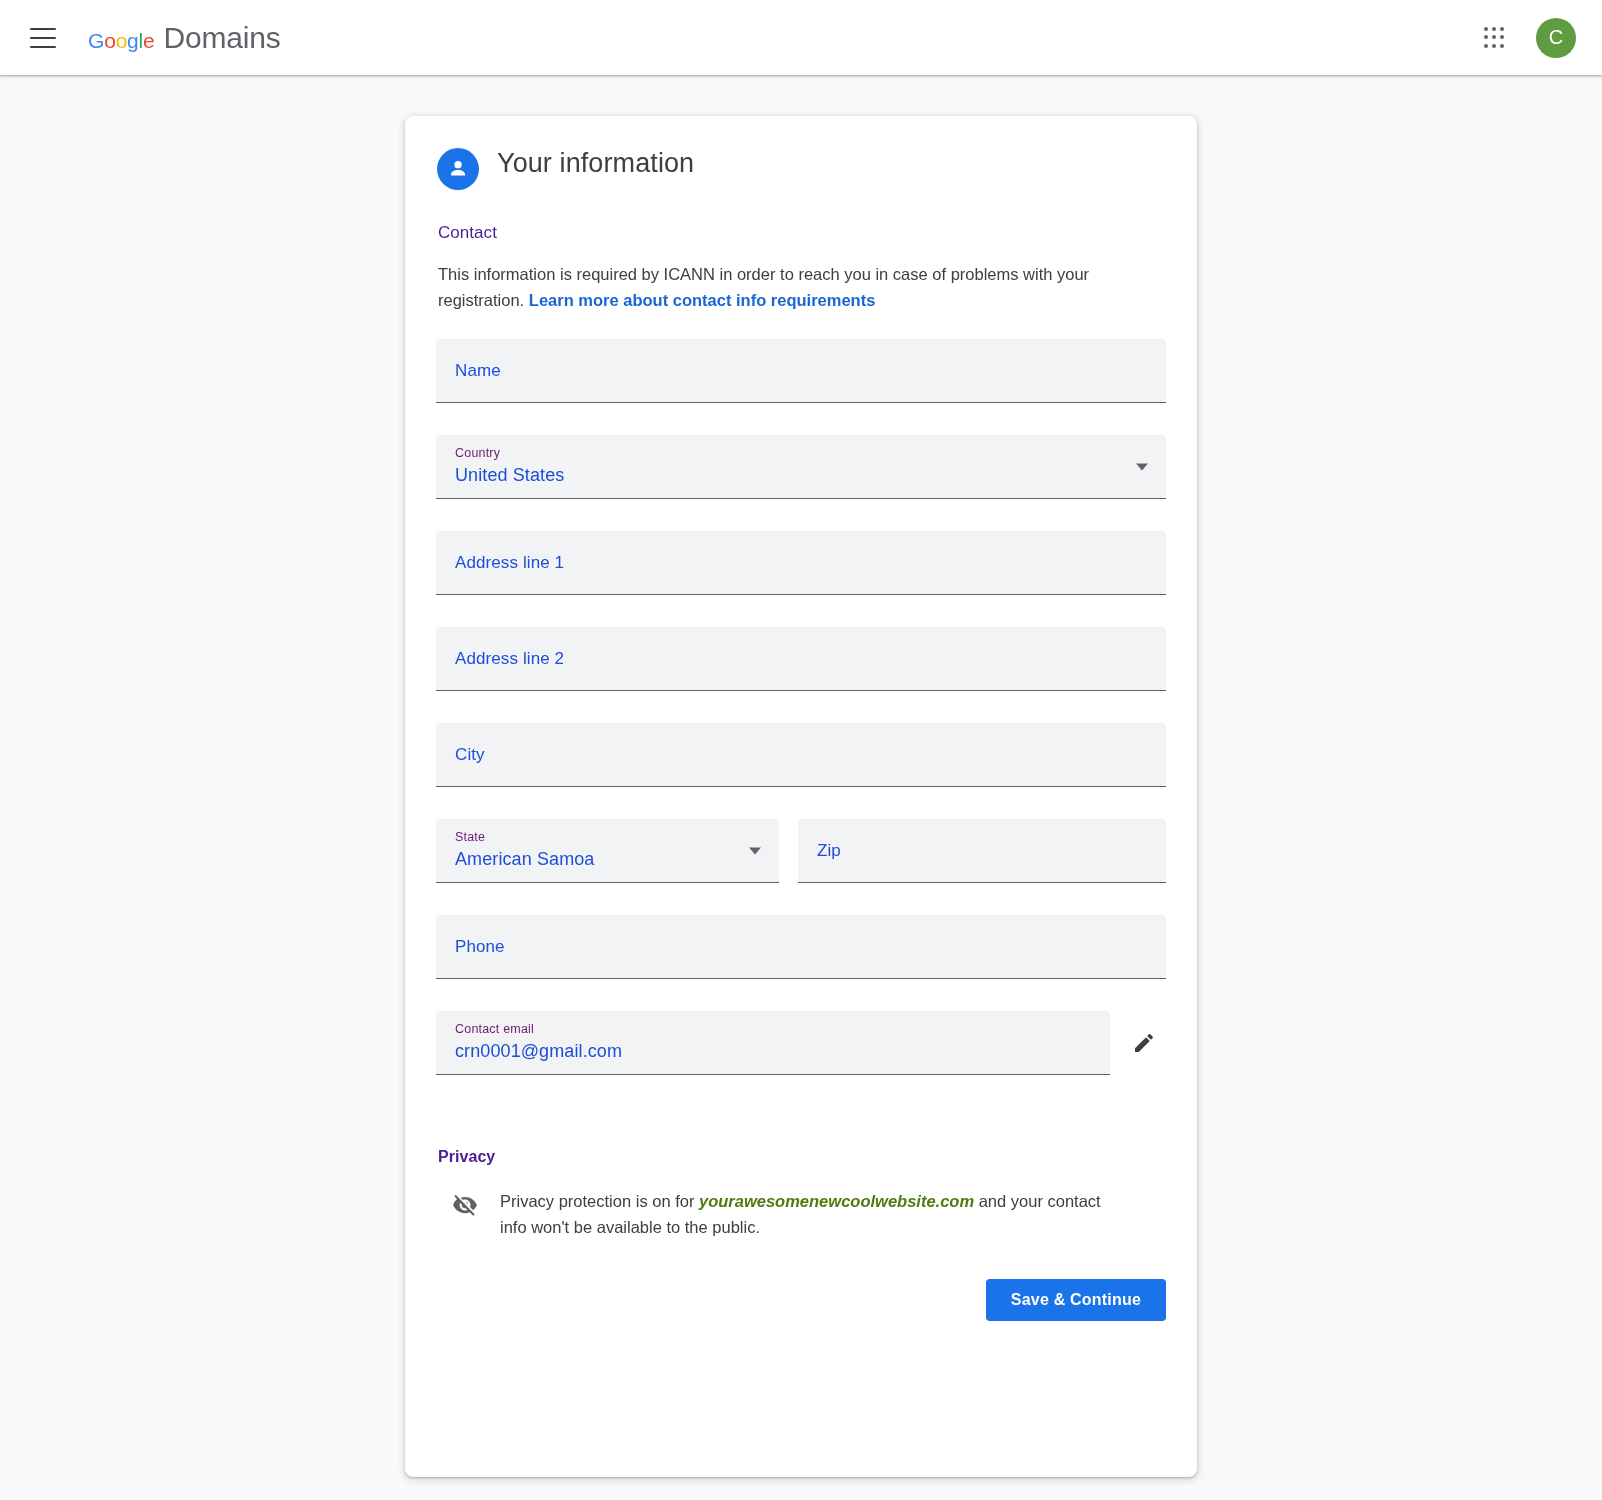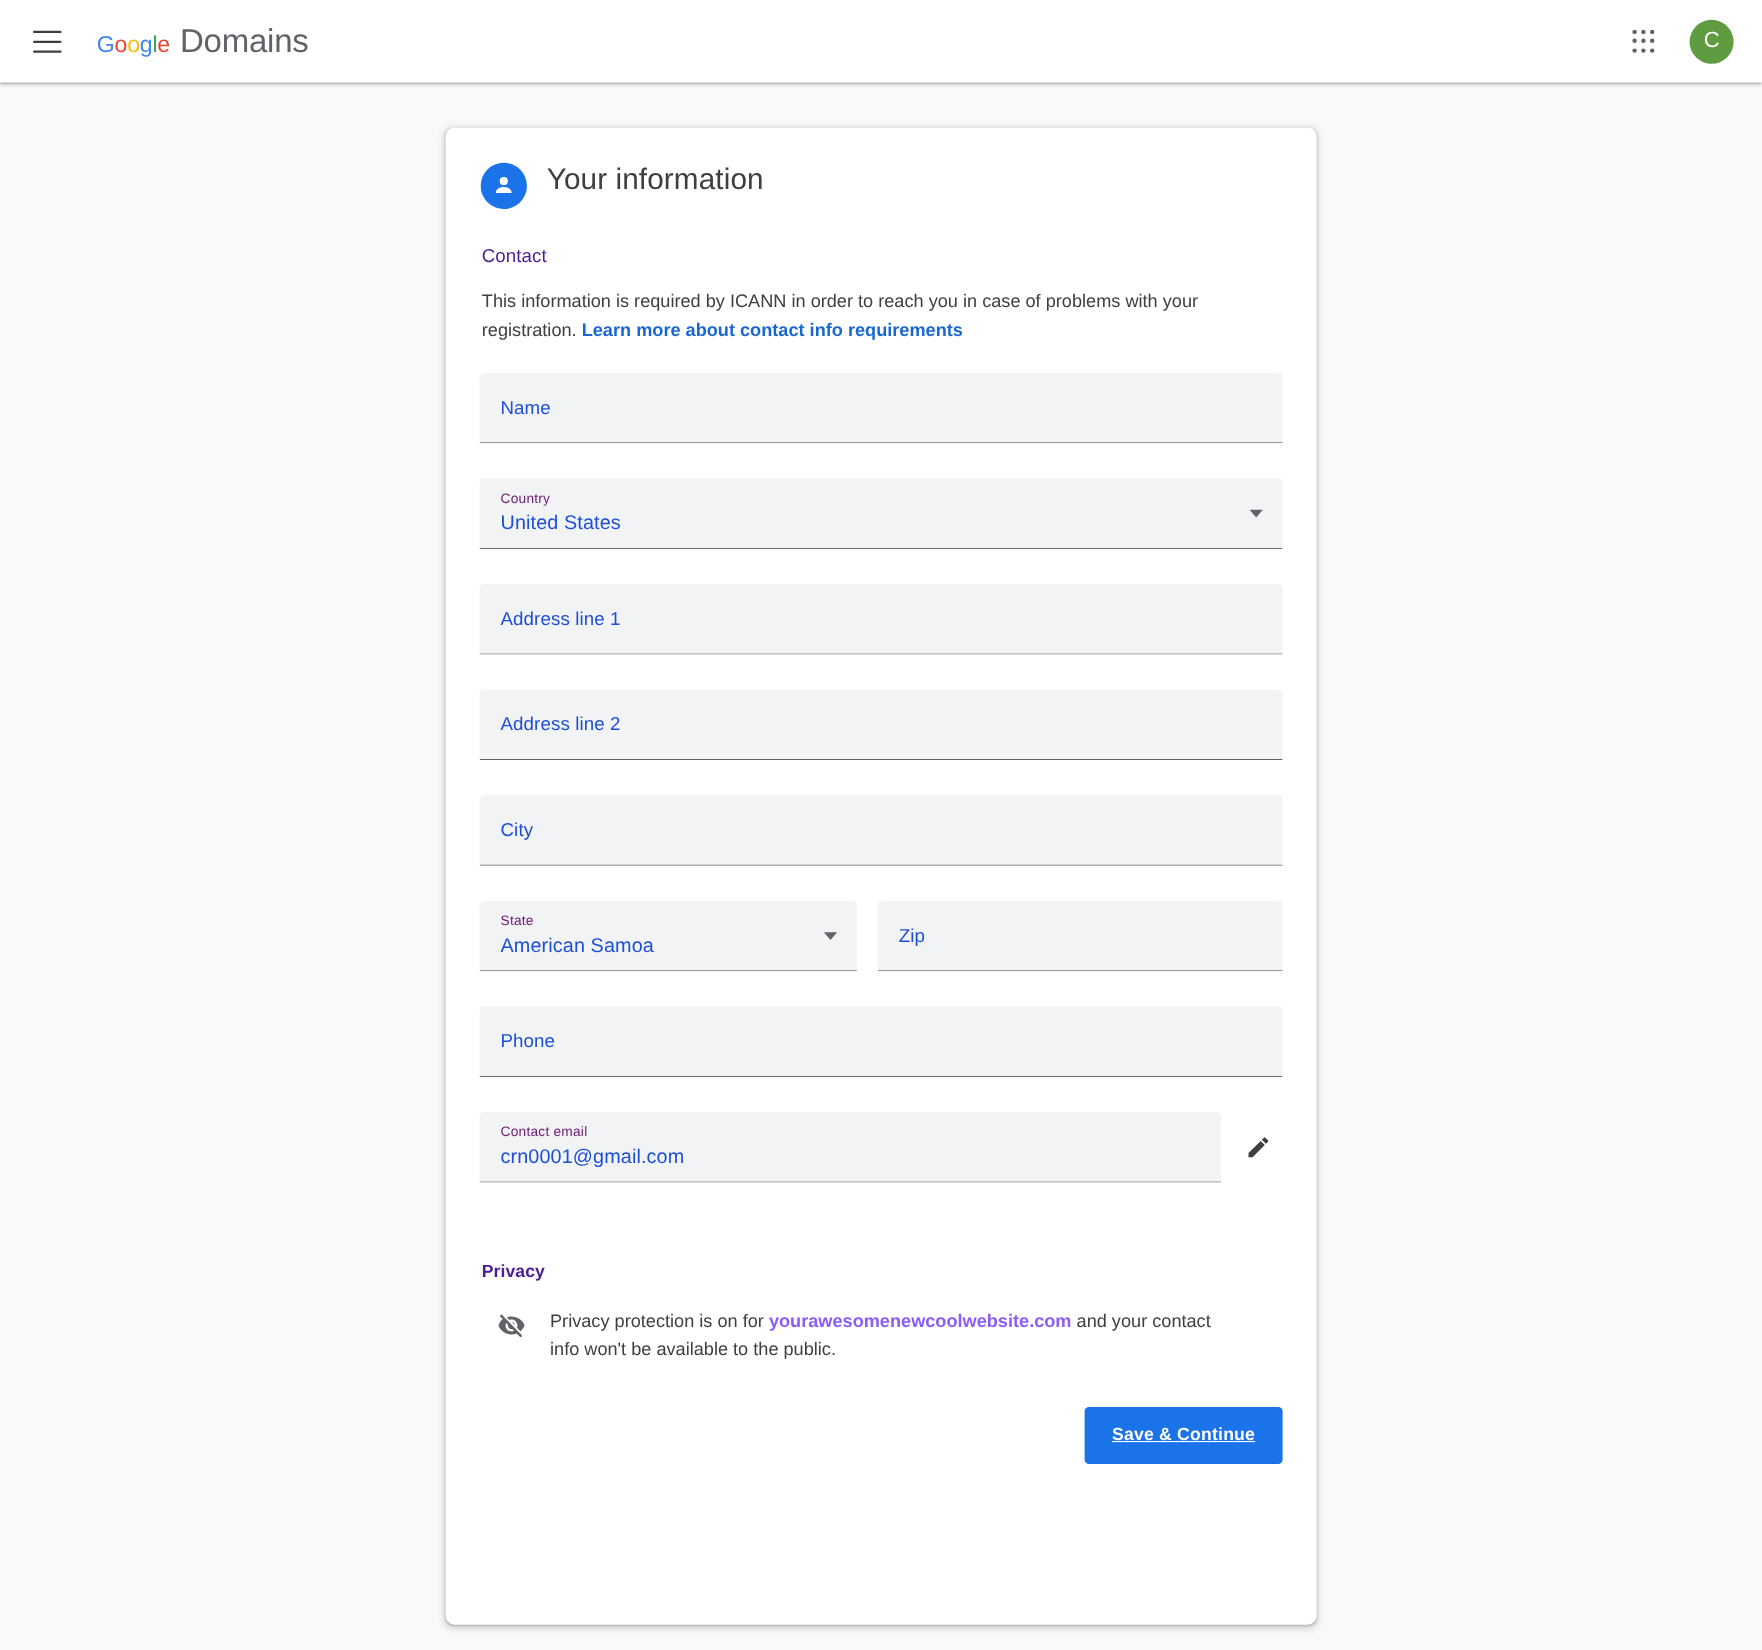--- a/index.html
+++ b/index.html
@@ -242,41 +242,40 @@
     padding-left: 16px;
   }
   .eyeoff { width: 26px; height: 26px; flex: 0 0 auto; margin-top: 4px; }
   .eyeoff svg { width: 26px; height: 26px; fill: #5f6368; }
   .privacy-text {
     font-size: 16.5px;
     line-height: 26px;
     color: #3c4043;
     max-width: 610px;
   }
-  .privacy-text b { font-weight: 700; color: #8b5cf6; }
+  .privacy-text b { font-weight: 700; color: #4d7c0f; font-style: italic; }
 
   
   .card-footer {
     display: flex;
     justify-content: flex-end;
     margin-top: 39px;
   }
   .btn-primary {
     background: #1a73e8;
     color: #ffffff;
     border: none;
     border-radius: 4px;
     font-family: "Liberation Sans", sans-serif;
     font-size: 16px;
     font-weight: 700;
     letter-spacing: .2px;
     padding: 0 25px;
-    height: 52px;
-    cursor: pointer;
-    text-decoration: underline;
+    height: 42px;
+    cursor: pointer;
   }
 </style>
 </head>
 <body>
 
 <header class="appbar">
   <div class="hamburger">
     <span></span>
     <span></span>
     <span></span>

